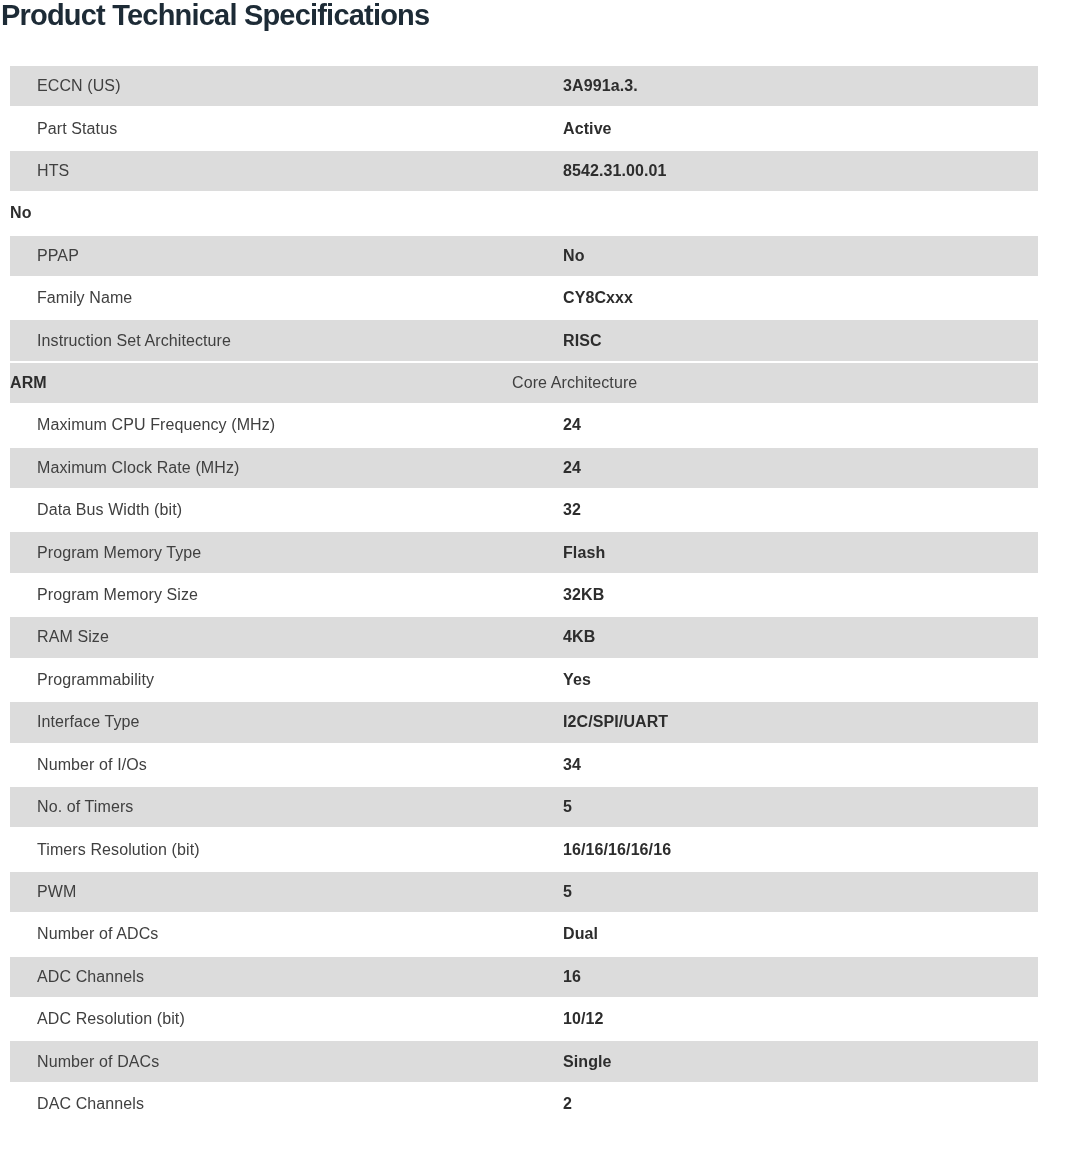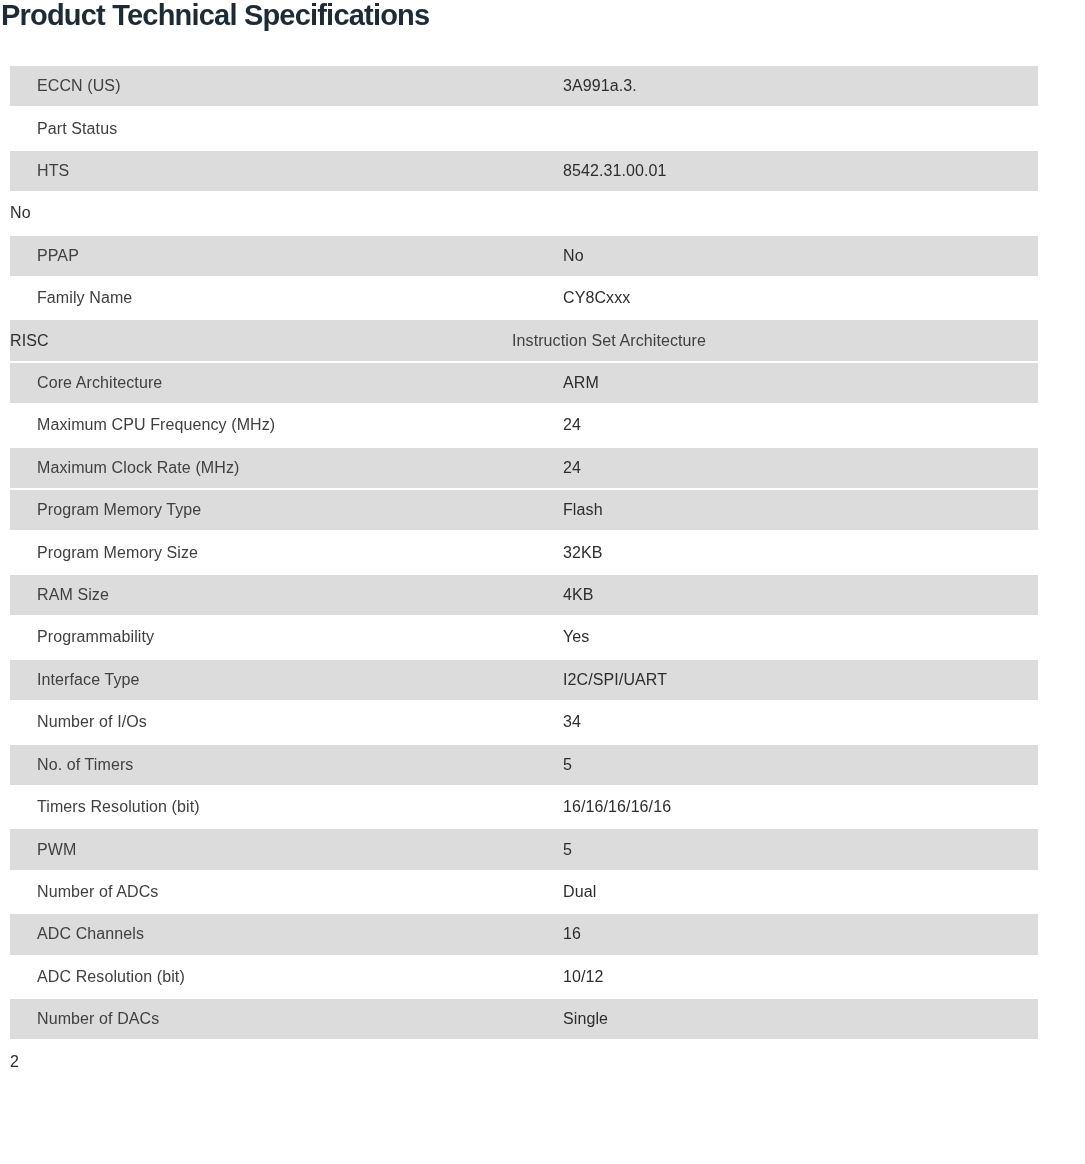--- a/index.html
+++ b/index.html
@@ -51,67 +51,72 @@
     width: 553px;
     flex: 0 0 553px;
     padding-left: 27px;
     color: var(--label-text, #404040);
     font-weight: 400;
     letter-spacing: 0.1px;
   }
   .cell.value {
     flex: 1 1 auto;
     color: var(--value-text, #2d2d2d);
-    font-weight: 400;
+    font-weight: 700;
     letter-spacing: 0.1px;
   }
 </style>
 </head>
 <body>
 
 <div class="page">
   <h1 class="page-title">Product Technical Specifications</h1>
   <div class="spec-table">
       <div class="spec-row stripe">
         <div class="cell label">ECCN (US)</div>
         <div class="cell value">3A991a.3.</div>
       </div>
       <div class="spec-row">
         <div class="cell label">Part Status</div>
+        <div class="cell value">Active</div>
       </div>
       <div class="spec-row stripe">
         <div class="cell label">HTS</div>
         <div class="cell value">8542.31.00.01</div>
       </div>
       <div class="spec-row">
         <div class="cell value">No</div>
       </div>
       <div class="spec-row stripe">
         <div class="cell label">PPAP</div>
         <div class="cell value">No</div>
       </div>
       <div class="spec-row">
         <div class="cell label">Family Name</div>
         <div class="cell value">CY8Cxxx</div>
       </div>
       <div class="spec-row stripe">
+        <div class="cell label">Instruction Set Architecture</div>
         <div class="cell value">RISC</div>
-        <div class="cell label">Instruction Set Architecture</div>
       </div>
       <div class="spec-row stripe">
+        <div class="cell value">ARM</div>
         <div class="cell label">Core Architecture</div>
-        <div class="cell value">ARM</div>
       </div>
       <div class="spec-row">
         <div class="cell label">Maximum CPU Frequency (MHz)</div>
         <div class="cell value">24</div>
       </div>
       <div class="spec-row stripe">
         <div class="cell label">Maximum Clock Rate (MHz)</div>
         <div class="cell value">24</div>
+      </div>
+      <div class="spec-row">
+        <div class="cell label">Data Bus Width (bit)</div>
+        <div class="cell value">32</div>
       </div>
       <div class="spec-row stripe">
         <div class="cell label">Program Memory Type</div>
         <div class="cell value">Flash</div>
       </div>
       <div class="spec-row">
         <div class="cell label">Program Memory Size</div>
         <div class="cell value">32KB</div>
       </div>
       <div class="spec-row stripe">
@@ -152,16 +157,17 @@
       </div>
       <div class="spec-row">
         <div class="cell label">ADC Resolution (bit)</div>
         <div class="cell value">10/12</div>
       </div>
       <div class="spec-row stripe">
         <div class="cell label">Number of DACs</div>
         <div class="cell value">Single</div>
       </div>
       <div class="spec-row">
+        <div class="cell label">DAC Channels</div>
         <div class="cell value">2</div>
       </div>
     </div>
 </div>
 
 </body></html>

